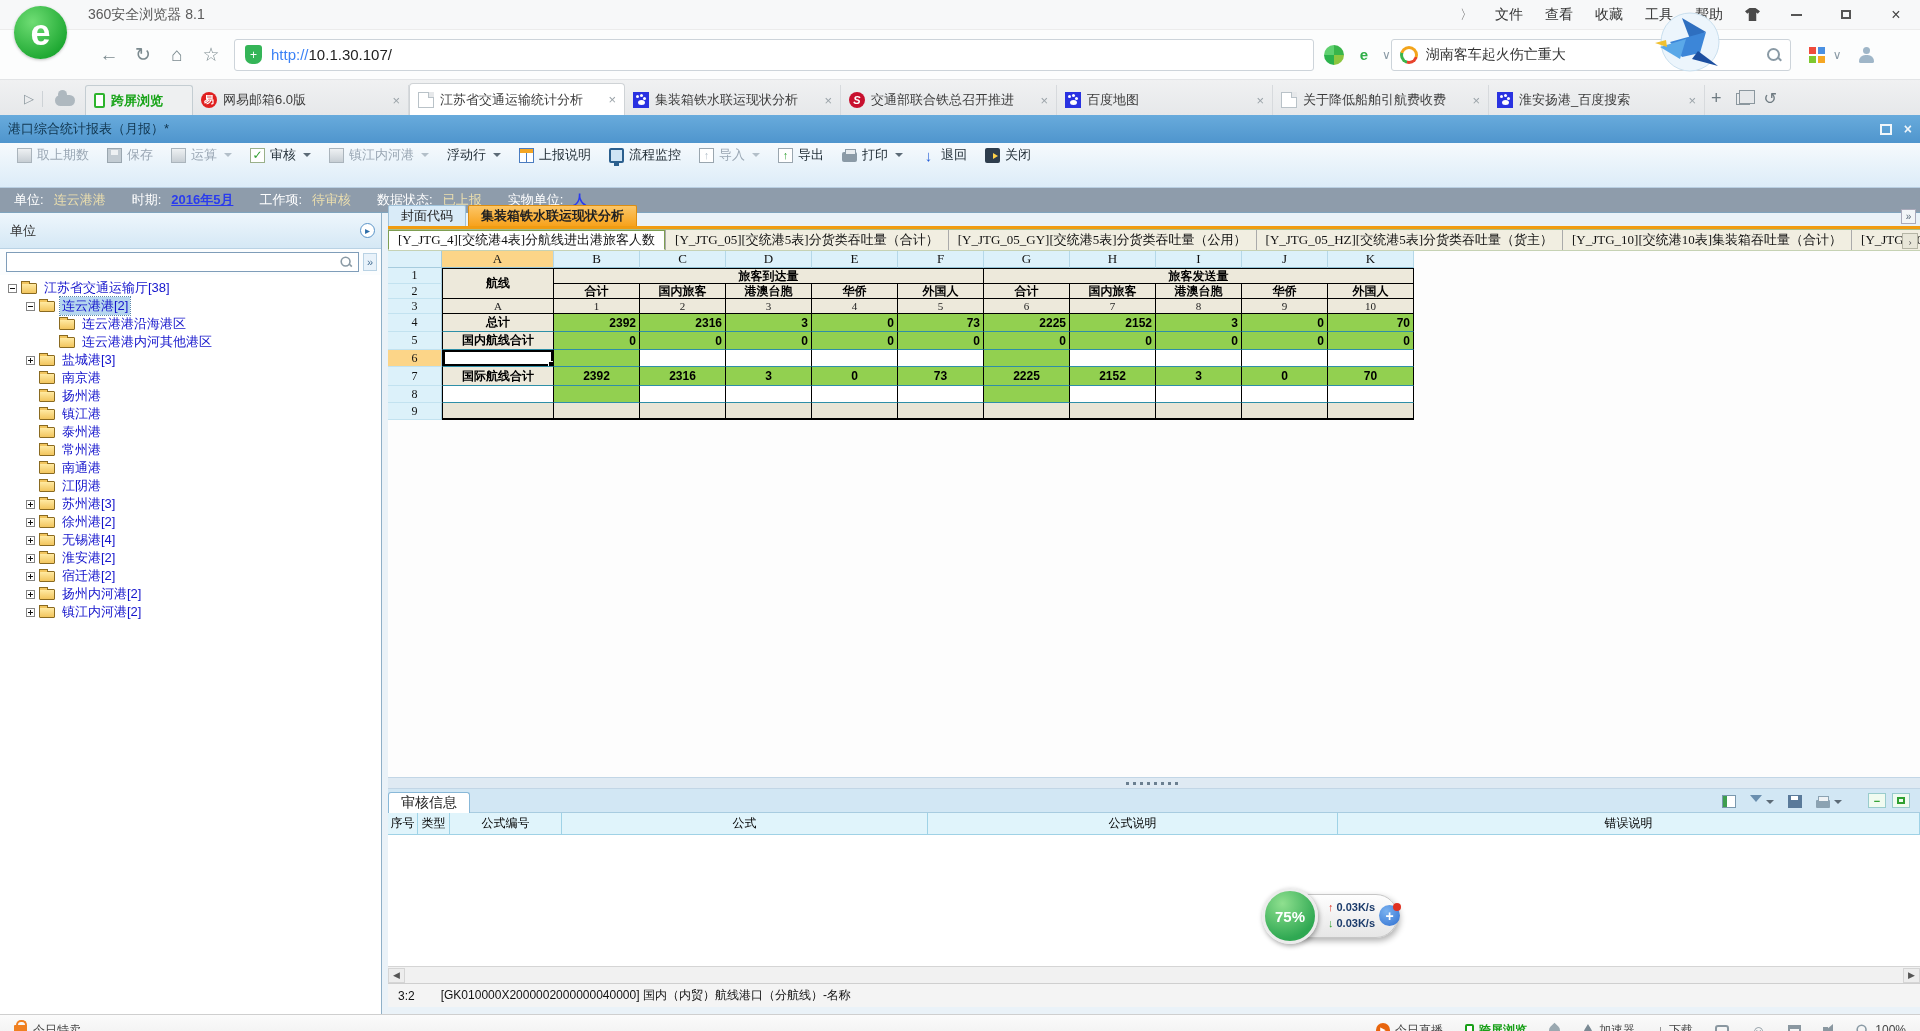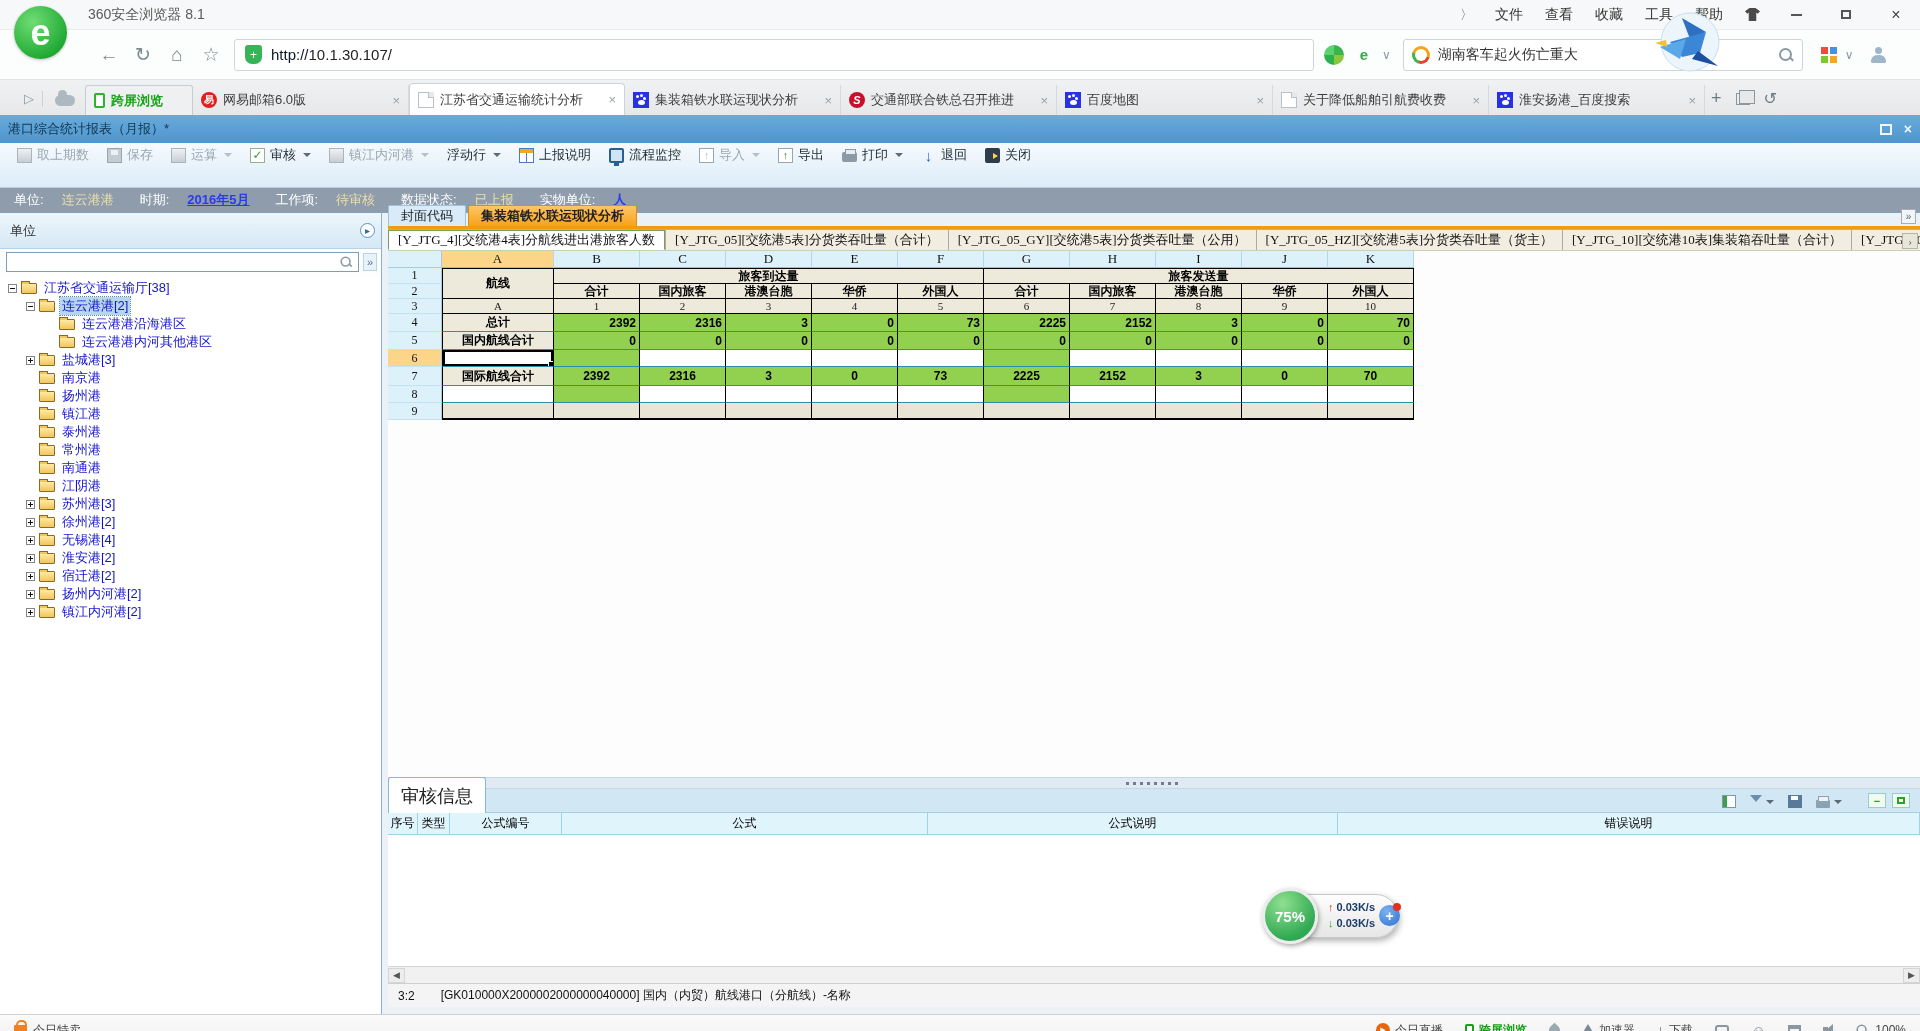--- a/index.html
+++ b/index.html
@@ -21,26 +21,26 @@
   .winbtn{width:28px;height:20px;display:flex;align-items:center;justify-content:center;color:#444}
   .btn-min i{display:block;width:11px;height:2px;background:#555}
   .btn-max i{display:block;width:10px;height:9px;border:2px solid #555}
   .btn-close{font-size:16px}
 
   
   .navbar{height:50px;background:#fcfdfd;display:flex;align-items:center;padding-left:92px;border-bottom:1px solid #e2e4e6;position:relative}
   .navico{width:34px;height:30px;display:flex;align-items:center;justify-content:center;font-size:19px;color:#7b8a8f}
   .urlbox{width:1080px;height:32px;background:#fff;border:1px solid #cdd4da;border-radius:3px;display:flex;align-items:center;padding:0 10px;margin-left:6px}
   .shield{width:17px;height:19px;background:#35b558;border-radius:3px 3px 7px 7px;display:flex;align-items:center;justify-content:center;color:#fff;font-size:12px;margin-right:9px}
-  .urltext{font-size:15px}.urltext .scheme{color:#0f172a}.urltext .host{color:#222}
+  .urltext{font-size:15px}.urltext .scheme{color:#3b82f6}.urltext .host{color:#222}
   .pinico{width:20px;height:20px;border-radius:50%;margin-left:10px}
   .pin1{background:conic-gradient(#39b54a 0 25%,#8cc63f 0 50%,#2bb24c 0 75%,#5fd06f 0)}
   .pin2{display:flex;align-items:center;justify-content:center;color:#2fae47;font-weight:bold;font-size:15px;background:none}
   .chev{color:#8a9aa5;margin-left:8px;font-size:12px}
-  .searchbox{width:400px;height:32px;background:#fff;border:1px solid #cdd4da;border-radius:3px;margin-left:12px;display:flex;align-items:center;padding:0 8px;position:relative}
+  .searchbox{width:400px;height:32px;background:#fff;border:1px solid #cdd4da;border-radius:3px;display:flex;align-items:center;padding:0 8px;position:relative}
   .qlogo{width:18px;height:18px;border-radius:50%;border:3px solid transparent;background:
      linear-gradient(#fff,#fff) padding-box,
      conic-gradient(#f3a41b 0 30%,#e8442c 0 55%,#3bb54a 0 80%,#f3a41b 0) border-box;margin-right:8px}
   .searchtext{color:#333;font-size:14px}
   .mag{margin-left:auto;position:relative;width:16px;height:16px}
   .mag::before{content:"";position:absolute;left:1px;top:1px;width:9px;height:9px;border:2px solid #8a9aa5;border-radius:50%}
   .mag::after{content:"";position:absolute;left:11px;top:11px;width:5px;height:2px;background:#8a9aa5;transform:rotate(45deg)}
   .appsgrid{width:16px;height:16px;margin-left:18px;display:grid;grid-template-columns:7px 7px;grid-template-rows:7px 7px;gap:2px}
   .appsgrid i{display:block}
   .appsgrid i:nth-child(1){background:#ef4b3c}.appsgrid i:nth-child(2){background:#4a90e2}
@@ -102,21 +102,21 @@
   .ic-mon::after{content:"";position:absolute;left:3px;bottom:-5px;width:5px;height:3px;background:#2b5f8e}
   .ic-page{background:#fff;border:1px solid #9aa6af;display:flex;align-items:center;justify-content:center;font-weight:bold;font-size:11px}
   .ic-page.up-g{color:#2e9e2e}.ic-page.up-d{color:#b3bfc9}
   .ic-print{background:#8b9aa6;border-radius:2px;height:10px;margin-top:3px}
   .ic-print::before{content:"";position:absolute;left:3px;top:-3px;width:9px;height:4px;background:#e8ecef;border:1px solid #8b9aa6}
   .ic-back{color:#2a62d8;font-weight:bold;font-size:15px;display:flex;align-items:center;justify-content:center}
   .ic-door{background:#2e3d4d;border-radius:2px}
   .ic-door::after{content:"";position:absolute;right:2px;top:5px;width:0;height:0;border-top:3px solid transparent;border-bottom:3px solid transparent;border-left:5px solid #ffd24a}
 
   .infobar{height:24px;background:#8e9cab;display:flex;align-items:center;padding-left:14px;gap:26px;color:#fff;font-size:13px}
-  .ib{display:flex;align-items:center;gap:18px}
+  .ib{display:flex;align-items:center;gap:10px}
   .ib .tan{color:#ecdfae}
   .ib .link{color:#2a3bee;text-decoration:underline;font-weight:bold}
 
   
   .content{height:802px;display:flex;border-top:1px solid #7fa3bd;background:#dce9f4}
   .sidebar{width:382px;background:#fff;border-right:1px solid #8fb0c8;display:flex;flex-direction:column}
   .sb-head{height:36px;background:linear-gradient(#eef6fc,#d5e8f5);border-bottom:1px solid #b9d2e4;display:flex;align-items:center;padding:0 6px 0 10px;font-size:13px;color:#333}
   .sb-round{margin-left:auto;width:15px;height:15px;border-radius:50%;border:1px solid #5a94c8;color:#2e6da8;font-size:10px;display:flex;align-items:center;justify-content:center;background:#fff}
   .sb-search{height:26px;display:flex;align-items:center;padding:0 4px 0 6px;background:#fbfdfe}
   .sb-input{flex:1;height:20px;border:1px solid #7f9db9;background:#fff;display:flex;align-items:center;padding:0 4px}
@@ -165,21 +165,21 @@
   .db9{background:#e9e5d6;border-bottom:2px solid #000 !important}
   .dcell{border-right:1px solid #000;border-bottom:1px solid #2e8fa8;font-size:12px;font-weight:bold;color:#000}
   .num-r{justify-content:flex-end;padding-right:3px}
   .selcell{background:#fff;border-right:1px solid #000;border-bottom:1px solid #2e8fa8;box-shadow:inset 0 0 0 2px #000;position:relative}
   .selcell::after{content:"";position:absolute;right:-2px;bottom:-2px;width:5px;height:5px;background:#000;border:1px solid #fff}
 
   .splitter{height:12px;background:#dfeaf3;border-top:1px solid #c2d6e6;border-bottom:1px solid #c2d6e6;display:flex;align-items:center;justify-content:center}
   .dots{width:56px;height:3px;background:repeating-linear-gradient(90deg,#6b7f90 0 3px,transparent 3px 7px)}
 
   .audit-tabs{height:24px;background:#d2e7f4;border-bottom:1px solid #a8cce0;display:flex;align-items:flex-end;padding:0 8px 0 0;position:relative}
-  .atab{height:36px;background:#fff;border:1px solid #88b8d8;border-bottom:none;border-radius:3px 3px 0 0;display:flex;align-items:center;padding:0 12px;font-size:18px;margin-bottom:-1px}
+  .atab{height:21px;background:#fff;border:1px solid #88b8d8;border-bottom:none;border-radius:3px 3px 0 0;display:flex;align-items:center;padding:0 12px;font-size:14px;margin-bottom:-1px}
   .aicons{margin-left:auto;display:flex;align-items:center;gap:14px;margin-bottom:4px}
   .aic{width:14px;height:13px;position:relative}
   .aic.sheet{background:#fff;border:1px solid #7a98ae}
   .aic.sheet::before{content:"";position:absolute;left:0;top:0;bottom:0;width:4px;background:#3f9e4f}
   .funnel{width:0;height:0;border:6px solid transparent;border-top:7px solid #6a8faf}
   .aic.floppy{background:#5a7a9a}
   .aic.floppy::before{content:"";position:absolute;left:3px;top:1px;width:7px;height:4px;background:#fff}
   .aic.printer{background:#8ba2b2;height:8px;margin-top:4px;border-radius:1px}
   .aic.printer::before{content:"";position:absolute;left:2px;top:-4px;width:9px;height:4px;background:#eef2f5;border:1px solid #8ba2b2}
   .pbtns{display:flex;gap:6px;margin:0 2px 4px 26px}

